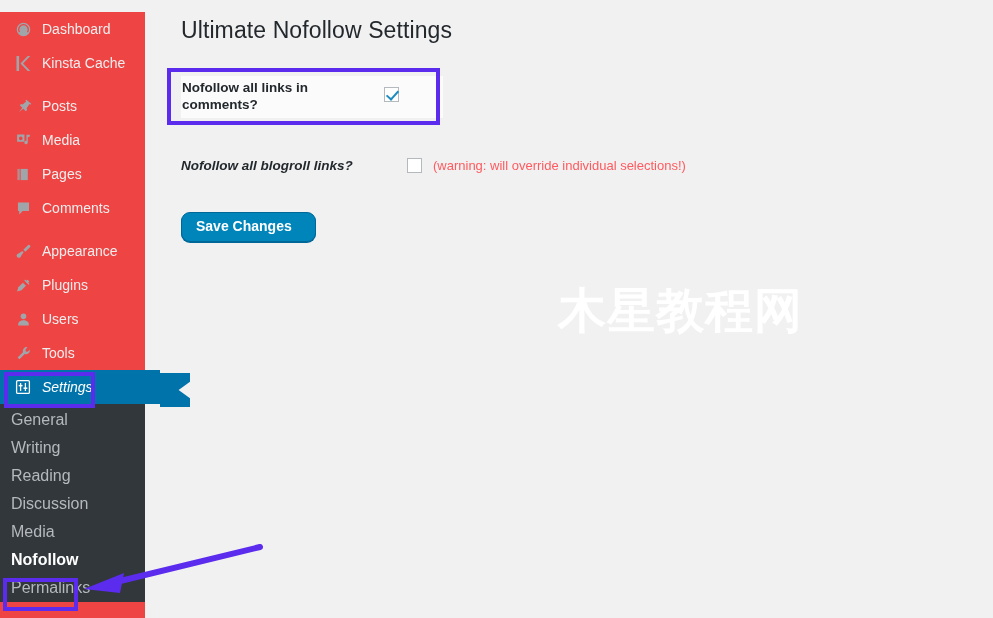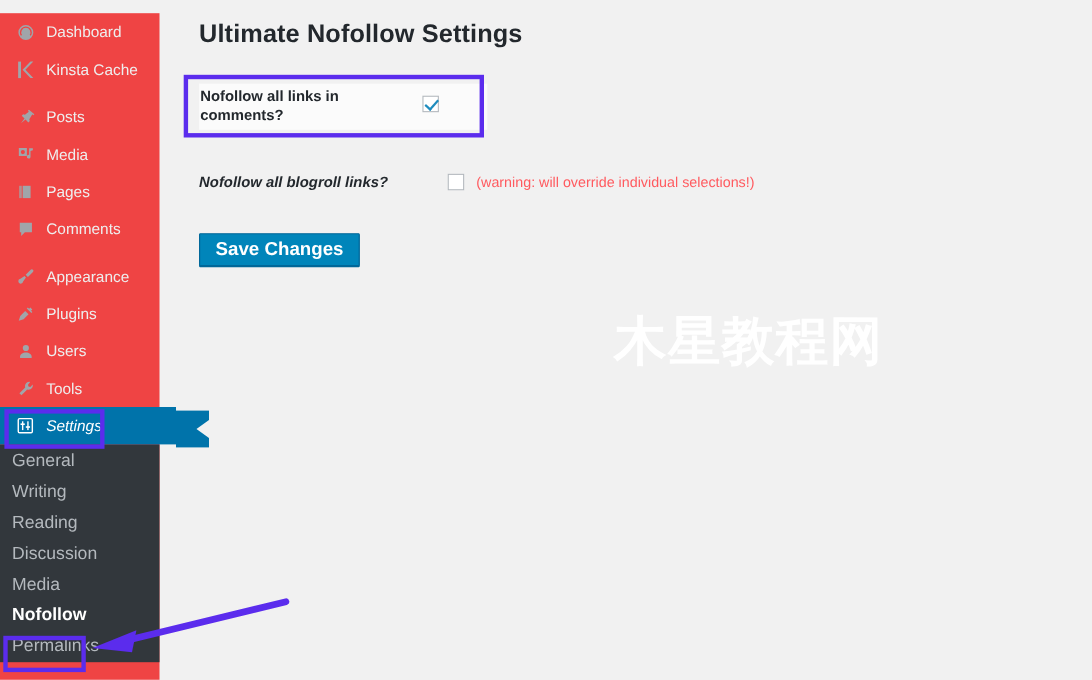--- a/index.html
+++ b/index.html
@@ -101,21 +101,21 @@
     left: 160px; top: 0;
     width: 833px;
     height: 618px;
     background: #f1f1f1;
   }
   #page-title {
     position: absolute;
     left: 21px;
     top: 16px;
     font-size: 23px;
-    font-weight: 700;
+    font-weight: 400;
     color: #23282d;
     line-height: 29px;
     margin: 0;
     letter-spacing: 0.1px;
   }
 
   .setting-row {
     position: absolute;
     display: flex;
     align-items: flex-start;
@@ -175,24 +175,24 @@
     white-space: nowrap;
   }
 
   #save-button {
     position: absolute;
     left: 21px;
     top: 212px;
     background: #0085ba;
     color: #ffffff;
     border: 1px solid #006799;
-    border-radius: 1px;
-    font-size: 17px;
+    border-radius: 9px;
+    font-size: 14px;
     font-weight: bold;
-    padding: 6px 14px 7px 14px;
+    padding: 6px 23px 7px 14px;
     line-height: 15px;
     box-shadow: 0 1px 0 #006799;
     cursor: pointer;
     font-family: "Liberation Sans", sans-serif;
   }
 
   #watermark {
     position: absolute;
     left: 398px;
     top: 283px;

